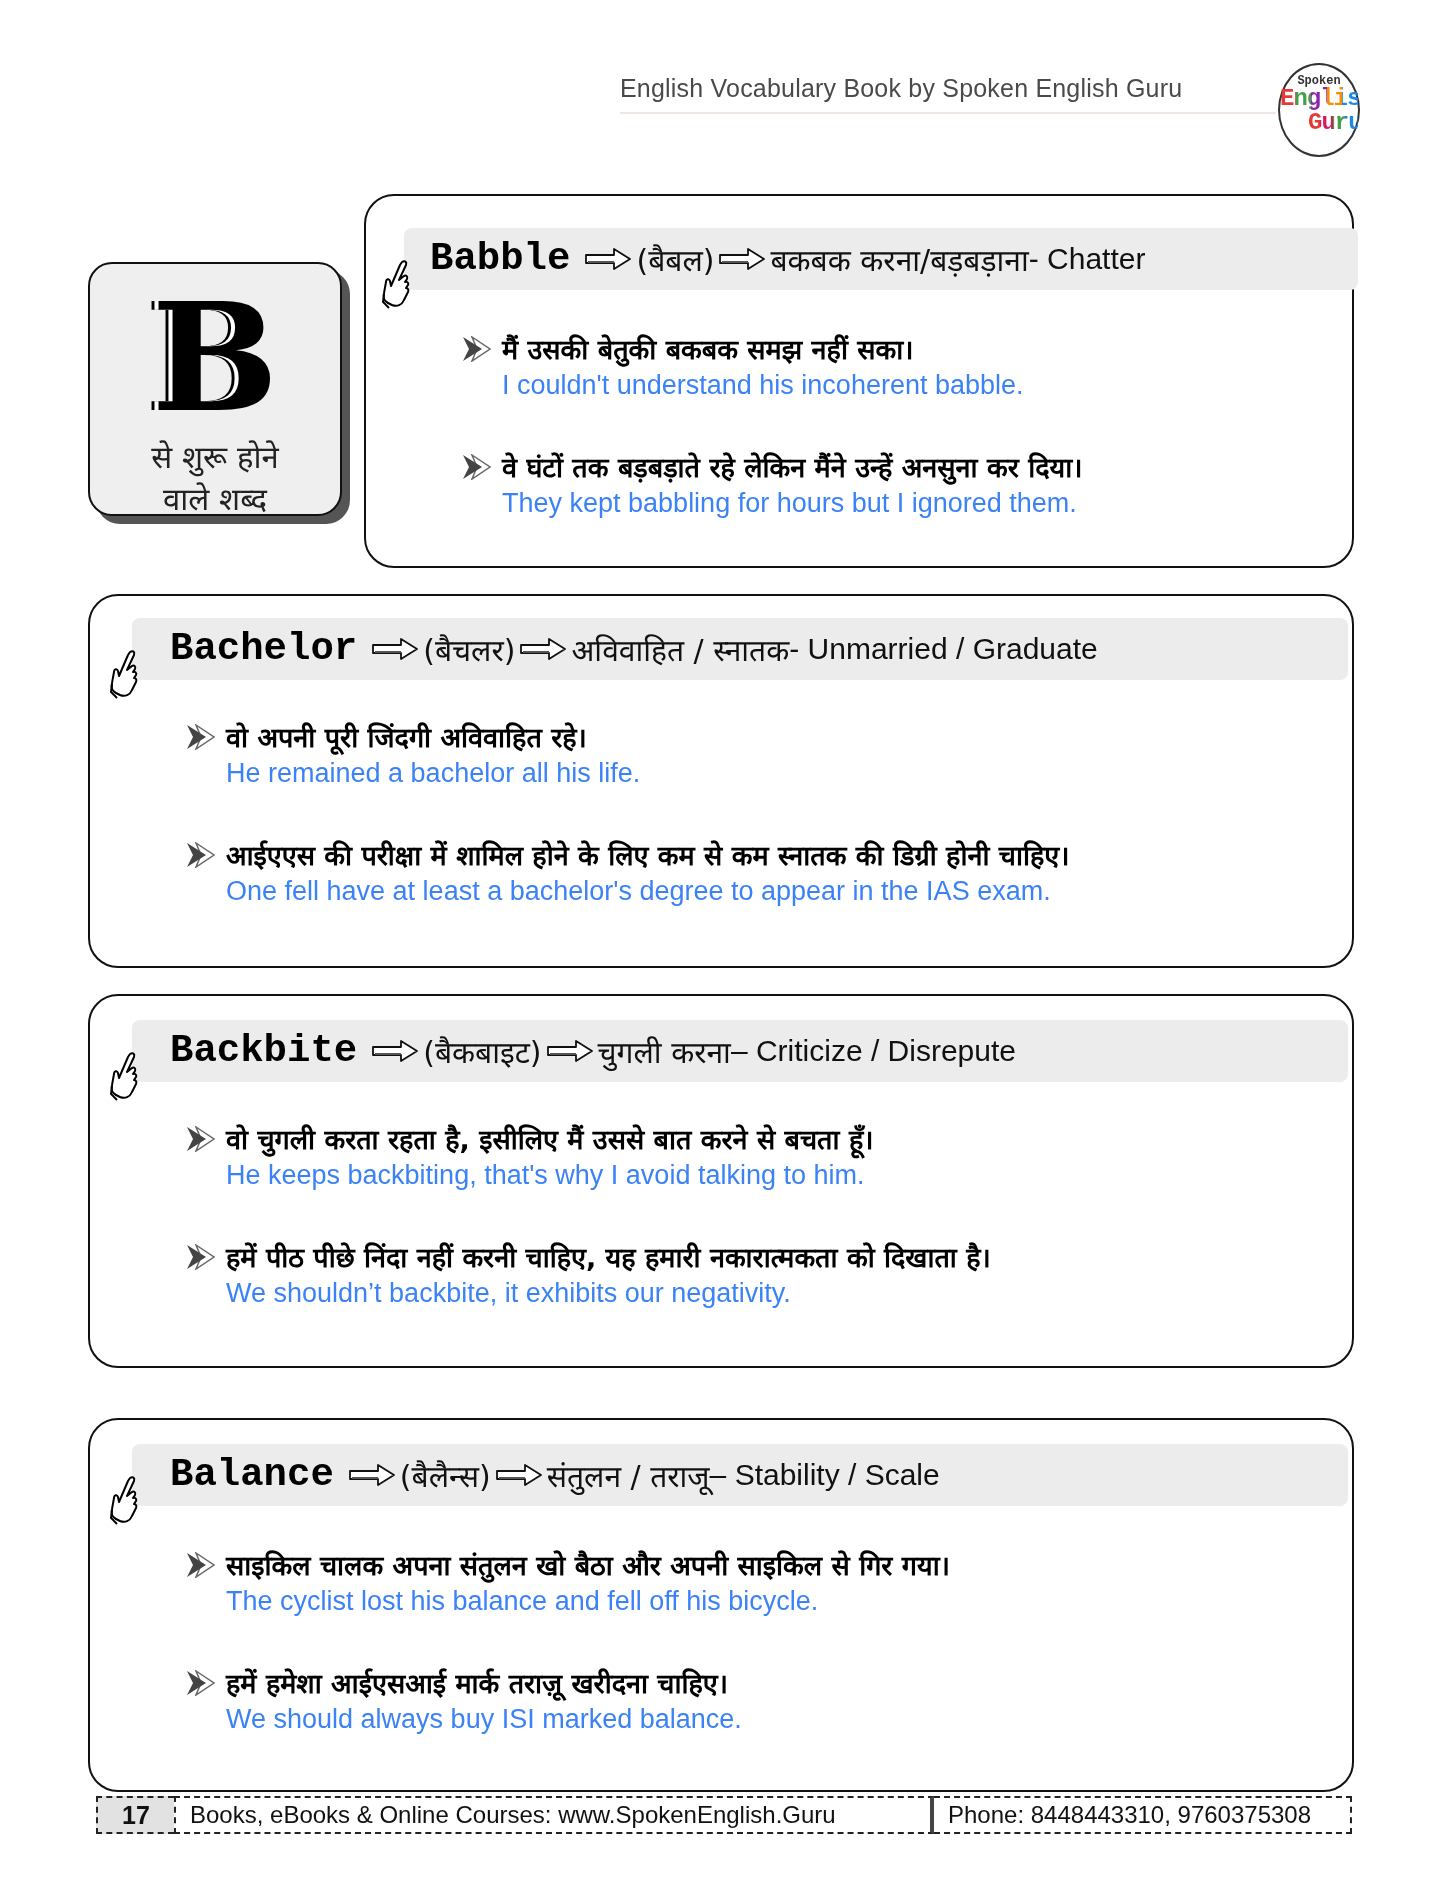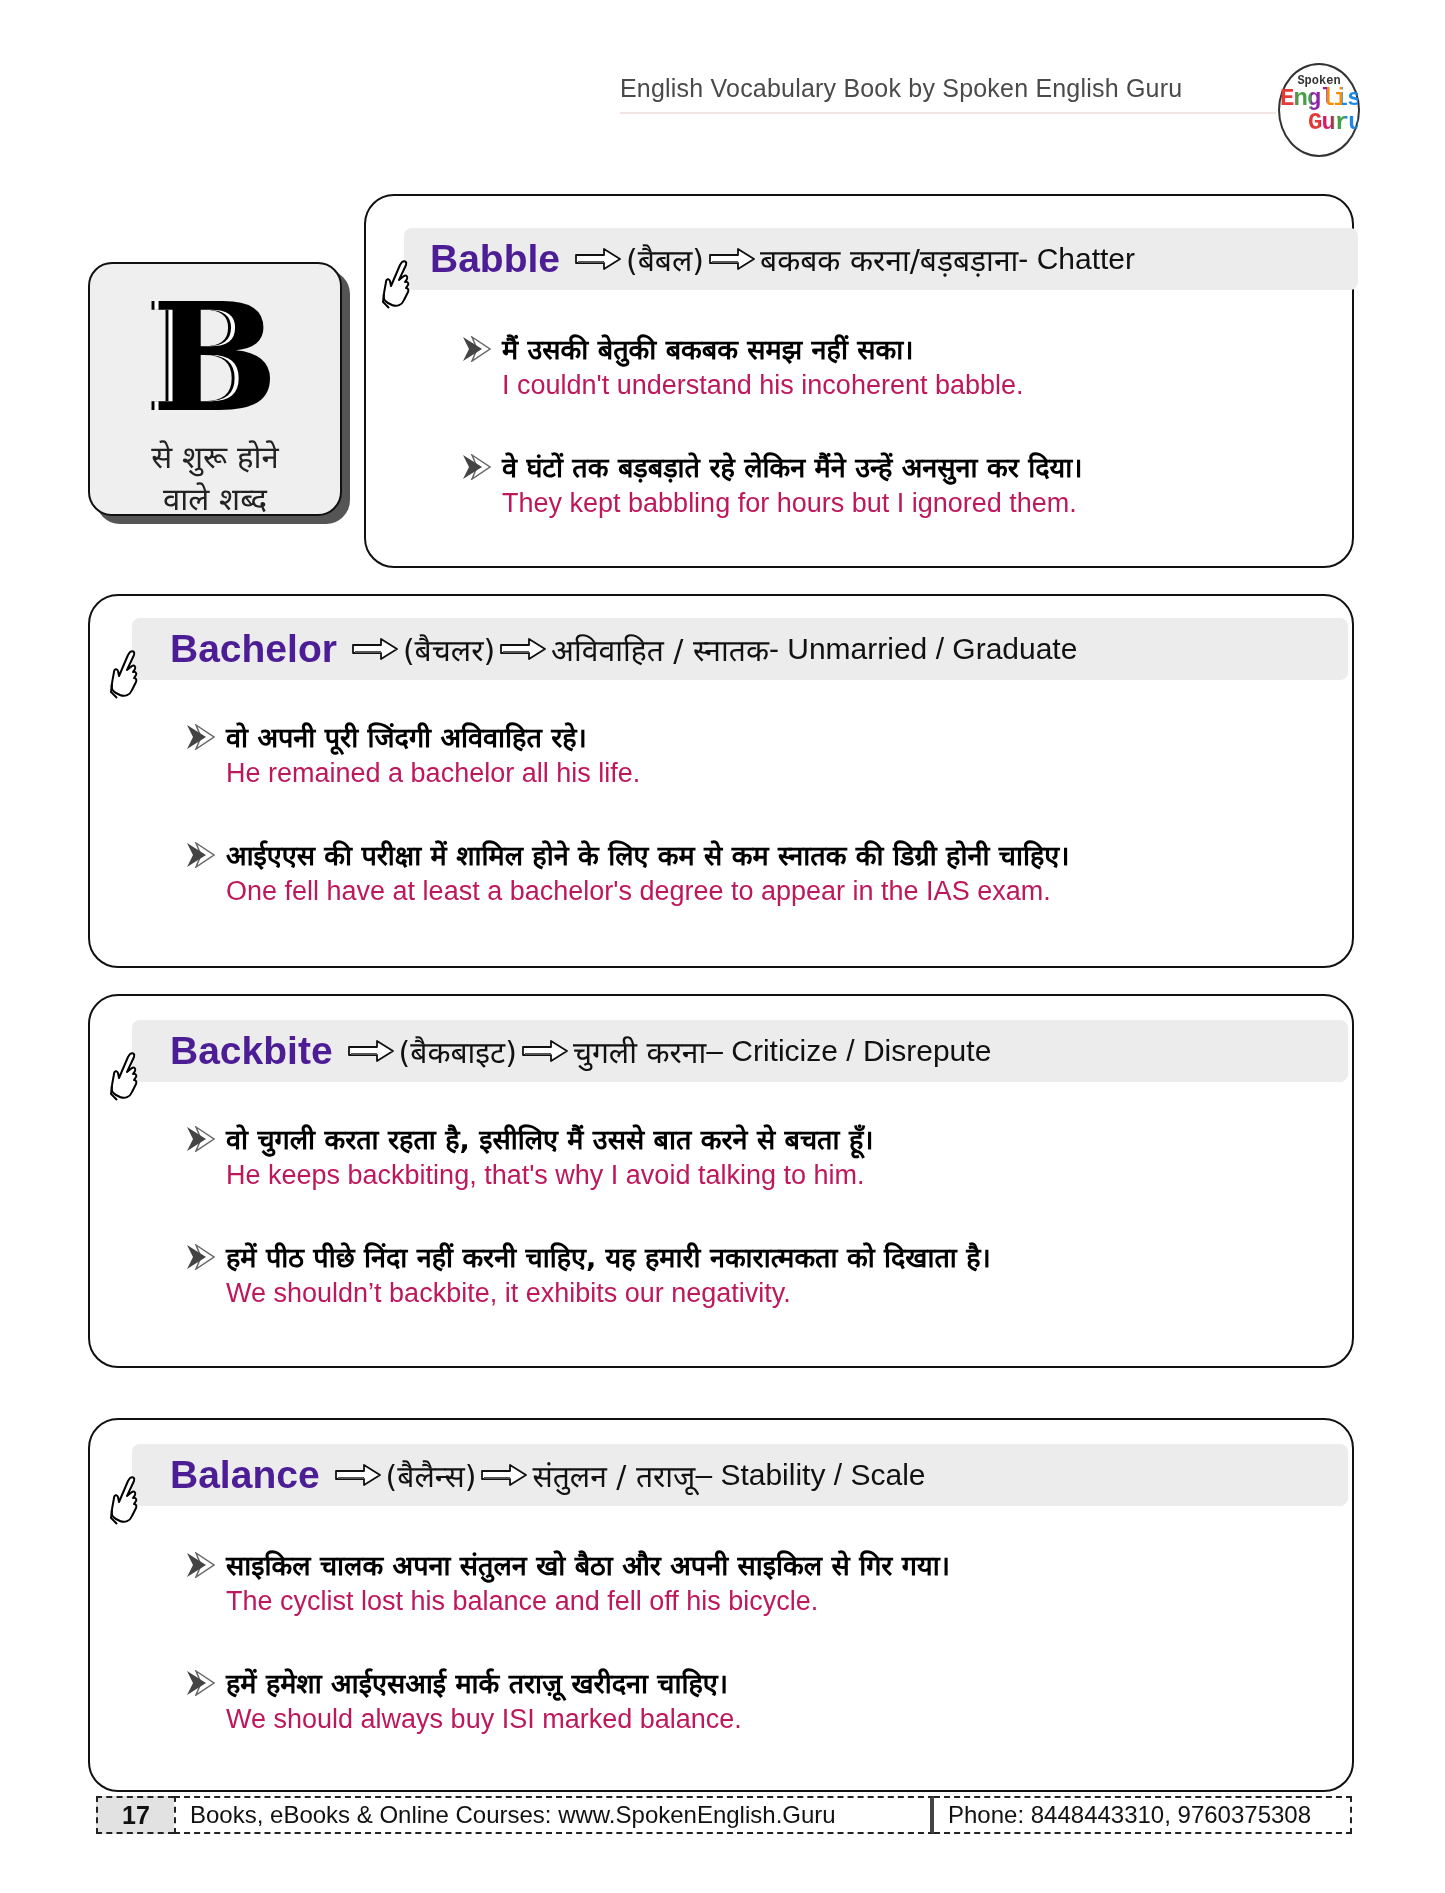--- a/index.html
+++ b/index.html
@@ -23,30 +23,30 @@
   .letter-big { font-family:"DejaVu Serif", "Liberation Serif", serif; font-weight:bold; font-size:150px;
                 line-height:150px; margin-top:18px; color:#000;
                 text-shadow:-4px 0 0 #fff, -7px 0 0 #000; }
   .letter-caption { font-size:31px; line-height:42px; color:#222; margin-top:4px; }
 
   
   .card { position:absolute; background:#fff; border:2px solid #111; border-radius:30px; }
   .word-bar { position:absolute; background:#ececec; border-radius:8px; height:62px;
               display:flex; align-items:center; white-space:nowrap; }
   .hand { position:absolute; width:44px; height:52px; }
-  .word { font-family:Liberation Sans, sans-serif; font-weight:bold; font-size:39px; color:#4c1d95; margin-right:10px; }
+  .word { font-family:Liberation Mono, monospace; font-weight:bold; font-size:39px; color:#000000; margin-right:10px; }
   .arrow { display:inline-block; width:48px; height:24px; margin:0 4px; vertical-align:middle; }
   .pron { font-size:30px; color:#111; }
   .meaning { font-size:30px; color:#111; font-family:"DejaVu Sans", "Liberation Sans", sans-serif; }
   .meaning-en { font-family:"Liberation Sans", sans-serif; }
 
   .example { position:absolute; }
   .ex-bullet { position:absolute; left:0; top:6px; width:30px; height:26px; }
   .ex-hi { position:absolute; left:40px; top:0; font-size:27px; font-weight:bold; color:#000; white-space:nowrap; }
-  .ex-en { position:absolute; left:40px; top:40px; font-size:27px; color:#be185d; white-space:nowrap;
+  .ex-en { position:absolute; left:40px; top:40px; font-size:27px; color:#3b82f6; white-space:nowrap;
            font-family:"Liberation Sans", sans-serif; }
 
   
   .footer { position:absolute; left:96px; top:1796px; width:1256px; height:36px; display:flex; }
   .f-page { width:76px; height:34px; background:#e2e2e2; border:2px dashed #222; border-right:none;
             font-family:"Liberation Sans", sans-serif; font-weight:bold; font-size:25px; text-align:center; line-height:34px; }
   .f-site { width:740px; height:34px; border:2px dashed #222; border-right:4px solid #444; padding-left:14px;
             font-family:"Liberation Sans", sans-serif; font-size:24px; line-height:34px; white-space:nowrap; box-sizing:content-box; }
   .f-phone { flex:1; height:34px; border:2px dashed #222; border-left:none; padding-left:14px;
              font-family:"Liberation Sans", sans-serif; font-size:24px; line-height:34px; white-space:nowrap; }

